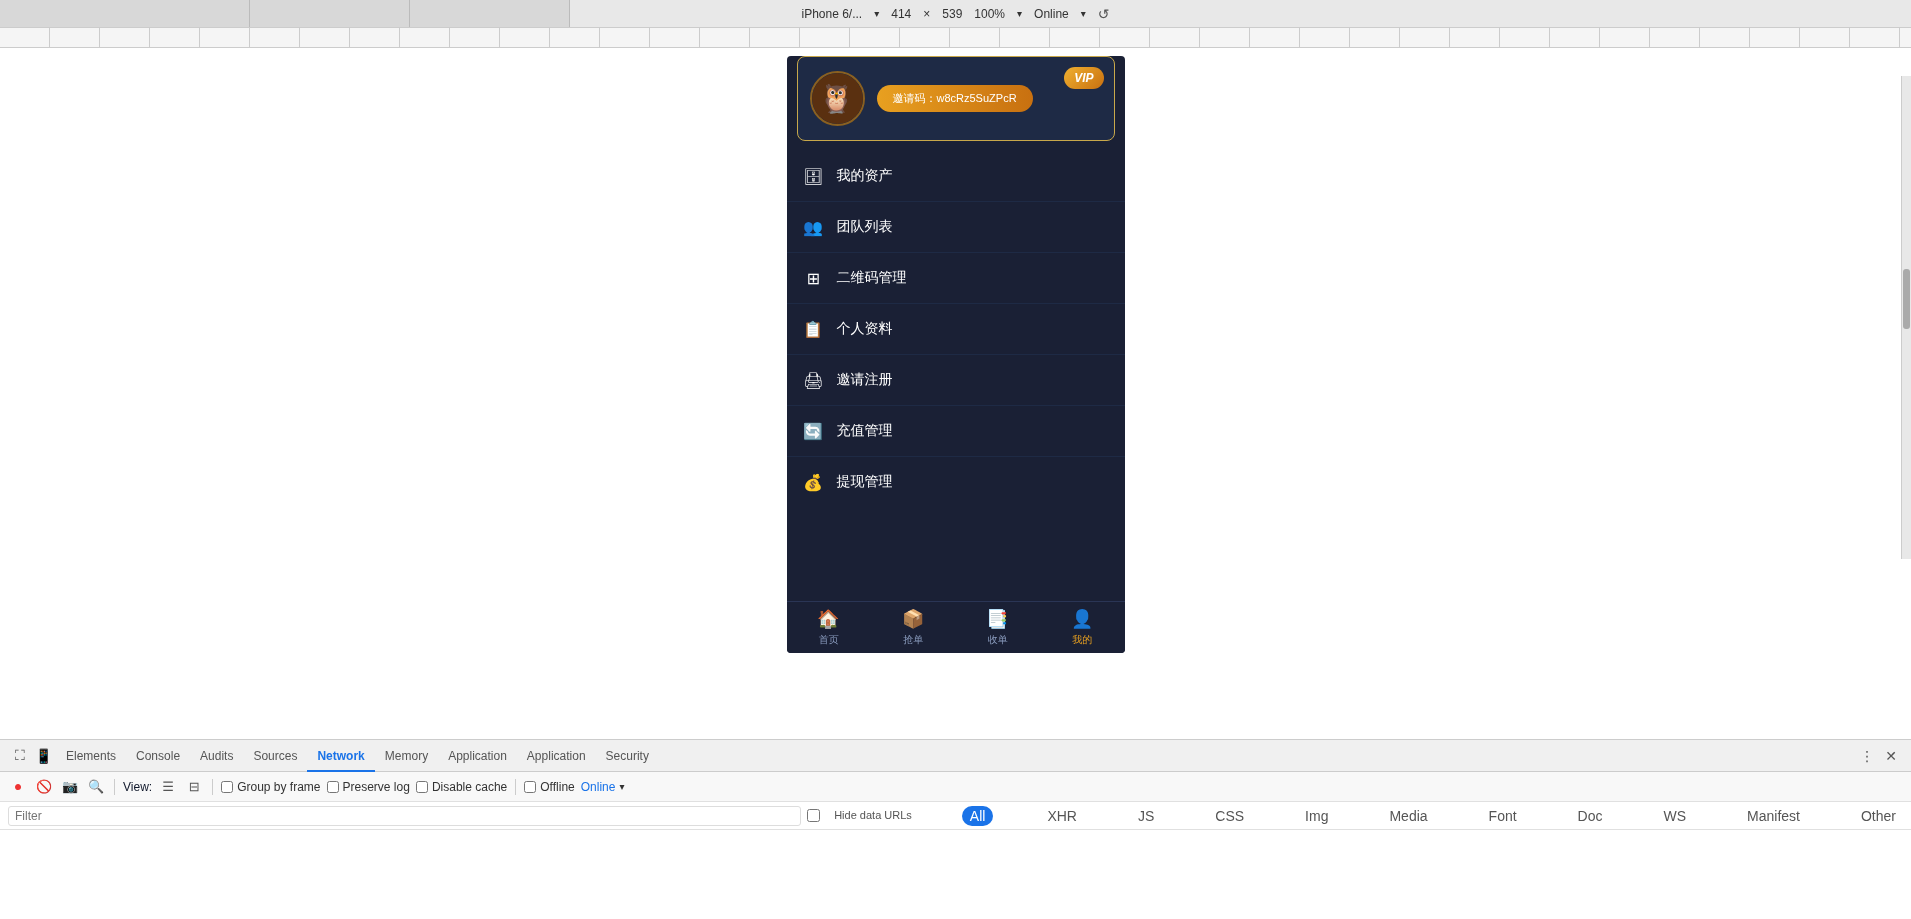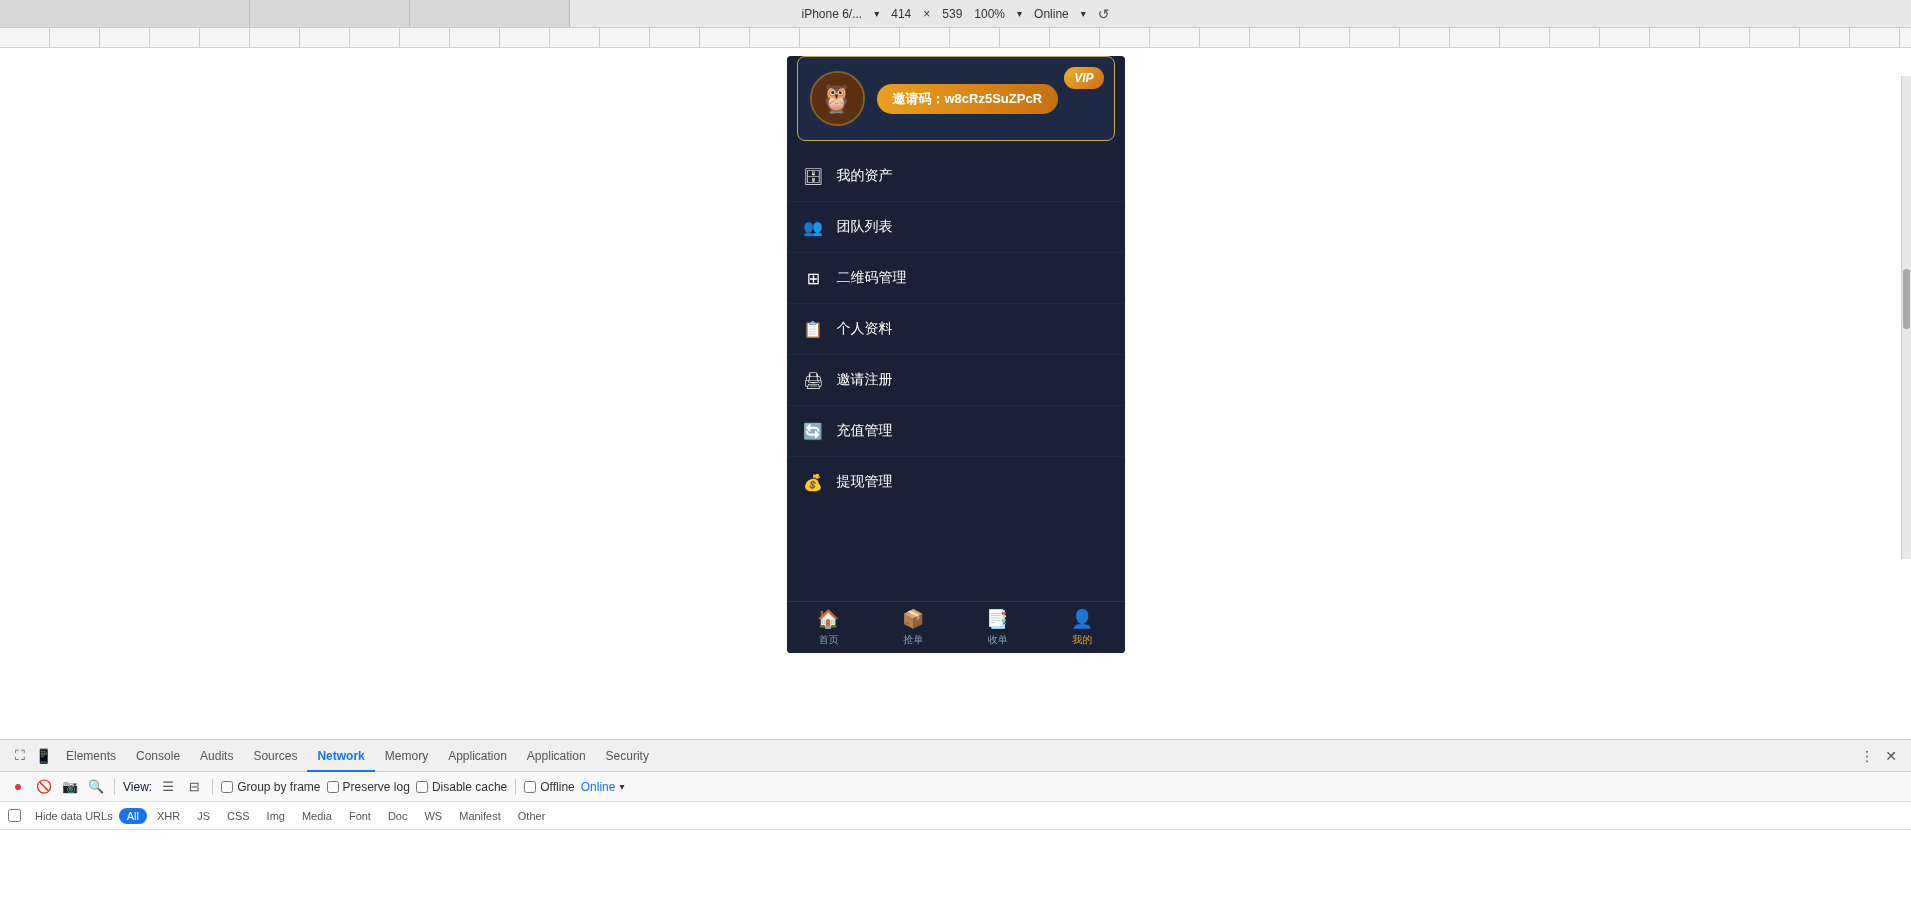--- a/index.html
+++ b/index.html
@@ -117,22 +117,22 @@
       align-items: center;
       justify-content: center;
       font-size: 28px;
     }
     .invite-code-badge {
       margin-left: 12px;
       background: linear-gradient(90deg, #e8a020, #c87010);
       border-radius: 16px;
       padding: 6px 16px;
       color: #fff;
-      font-size: 13px;
-      font-weight: 700;
+      font-size: 11px;
+      font-weight: 400;
     }
     .vip-badge {
       position: absolute;
       top: 10px;
       right: 10px;
       background: linear-gradient(135deg, #f0b030, #c87010);
       color: #fff;
       font-size: 12px;
       font-weight: bold;
       padding: 4px 10px;
@@ -307,35 +307,36 @@
       color: #333;
       outline: none;
     }
     .filter-tags {
       display: flex;
       align-items: center;
       gap: 3px;
     }
     .filter-tag {
       padding: 2px 6px;
-      font-size: 11px;
+      font-size: 14px;
       border-radius: 2px;
       cursor: pointer;
       color: #555;
       border: 1px solid transparent;
+      margin-left: 44px;
     }
     .filter-tag.active-tag {
       background: #1a73e8;
       color: #fff;
       border-radius: 10px;
       padding: 1px 7px;
     }
     .filter-checkbox-group {
       display: flex;
-      align-items: center;
+      align-items: flex-start;
       gap: 14px;
       font-size: 11px;
       color: #555;
     }
 
     
     .right-scrollbar {
       position: absolute;
       right: 0;
       top: 28px;
@@ -502,20 +503,21 @@
       <input type="checkbox" style="">
       <span>Offline</span>
     </div>
     <div class="toolbar-checkbox-group">
       <span style="cursor:pointer;color:#1a73e8">Online</span>
       <span style="font-size:10px;cursor:pointer">▾</span>
     </div>
   </div>
 
   <div class="filter-bar">
+    <input type="text" class="filter-input" placeholder="Filter" style="">
     <div class="filter-checkbox-group">
       <input type="checkbox" style="">
       <span>Hide data URLs</span>
     </div>
     <div class="filter-tags">
       <span class="filter-tag active-tag">All</span>
       <span class="filter-tag">XHR</span>
       <span class="filter-tag">JS</span>
       <span class="filter-tag">CSS</span>
       <span class="filter-tag">Img</span>

